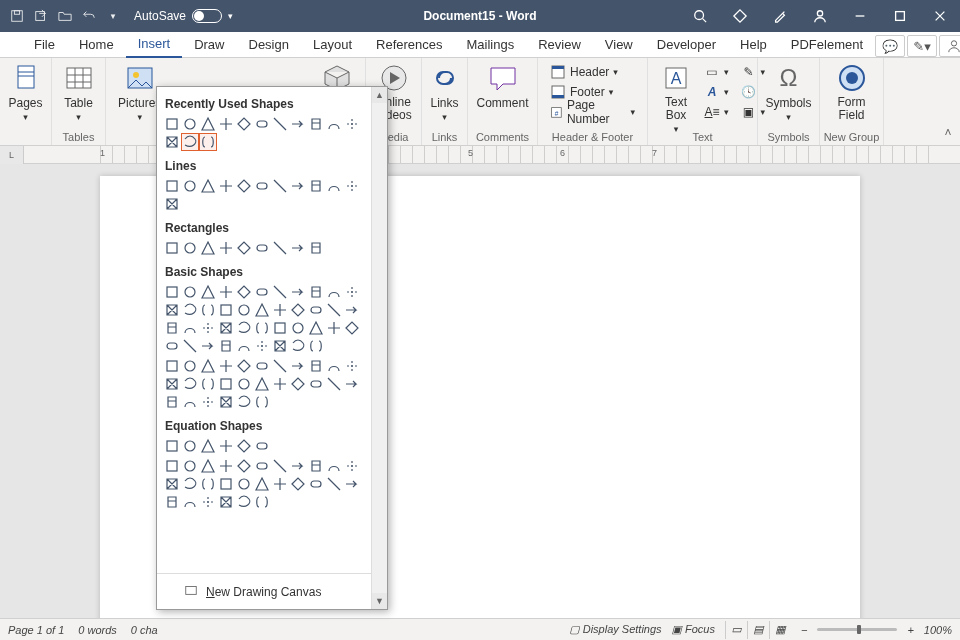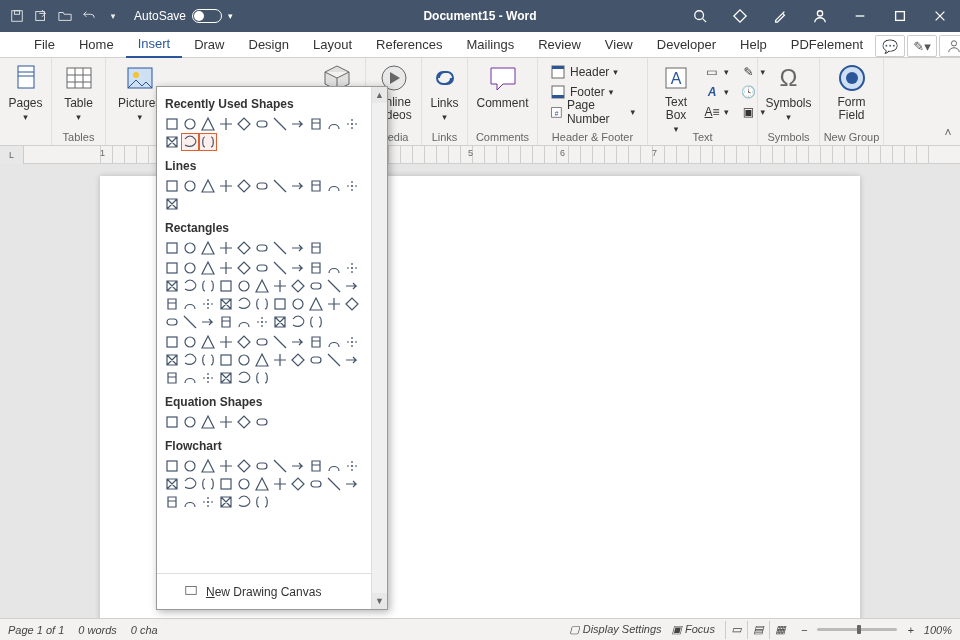--- a/index.html
+++ b/index.html
@@ -571,20 +571,21 @@
           <svg viewBox="0 0 14 14">
             <path d="M1 7h10l-3-3m3 3l-3 3"></path>
           </svg>
         </div>
         <div class="sd-item">
           <svg viewBox="0 0 14 14">
             <path d="M3 2h8v10H3z M3 6h8"></path>
           </svg>
         </div>
       </div>
+      <div class="sd-cat">Basic Shapes</div>
       <div class="sd-grid">
         <div class="sd-item">
           <svg viewBox="0 0 14 14">
             <rect x="2" y="2" width="10" height="10"></rect>
           </svg>
         </div>
         <div class="sd-item">
           <svg viewBox="0 0 14 14">
             <circle cx="7" cy="7" r="5"></circle>
           </svg>
@@ -958,21 +959,20 @@
           <svg viewBox="0 0 14 14">
             <path d="M1 7l6-6 6 6-6 6z"></path>
           </svg>
         </div>
         <div class="sd-item">
           <svg viewBox="0 0 14 14">
             <rect x="2" y="4" width="10" height="6" rx="3"></rect>
           </svg>
         </div>
       </div>
-      <div class="sd-cat">Flowchart</div>
       <div class="sd-grid">
         <div class="sd-item">
           <svg viewBox="0 0 14 14">
             <rect x="2" y="2" width="10" height="10"></rect>
           </svg>
         </div>
         <div class="sd-item">
           <svg viewBox="0 0 14 14">
             <circle cx="7" cy="7" r="5"></circle>
           </svg>

